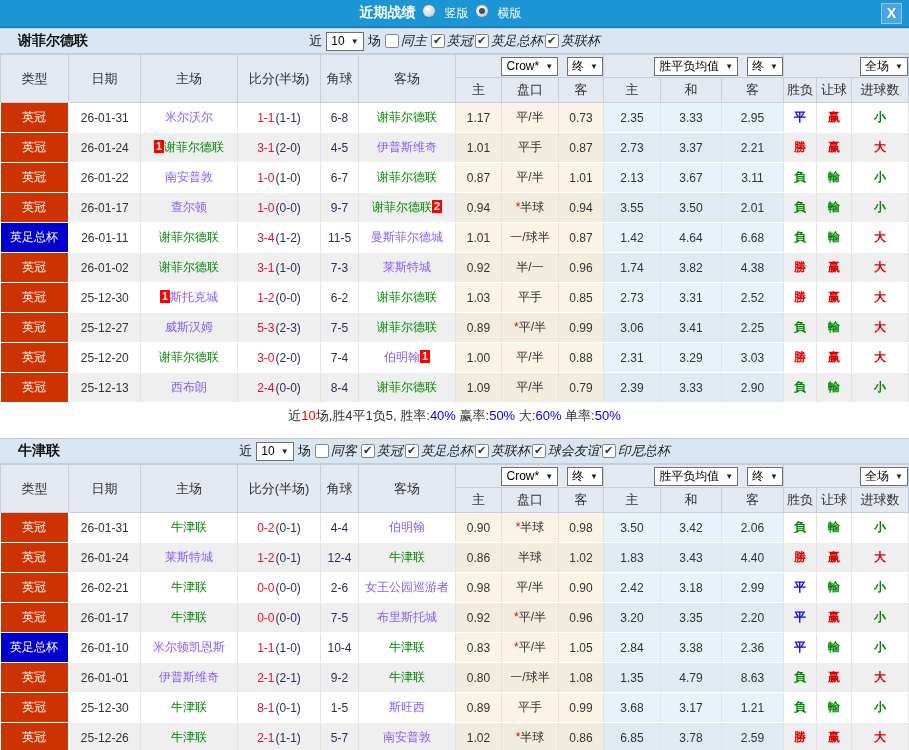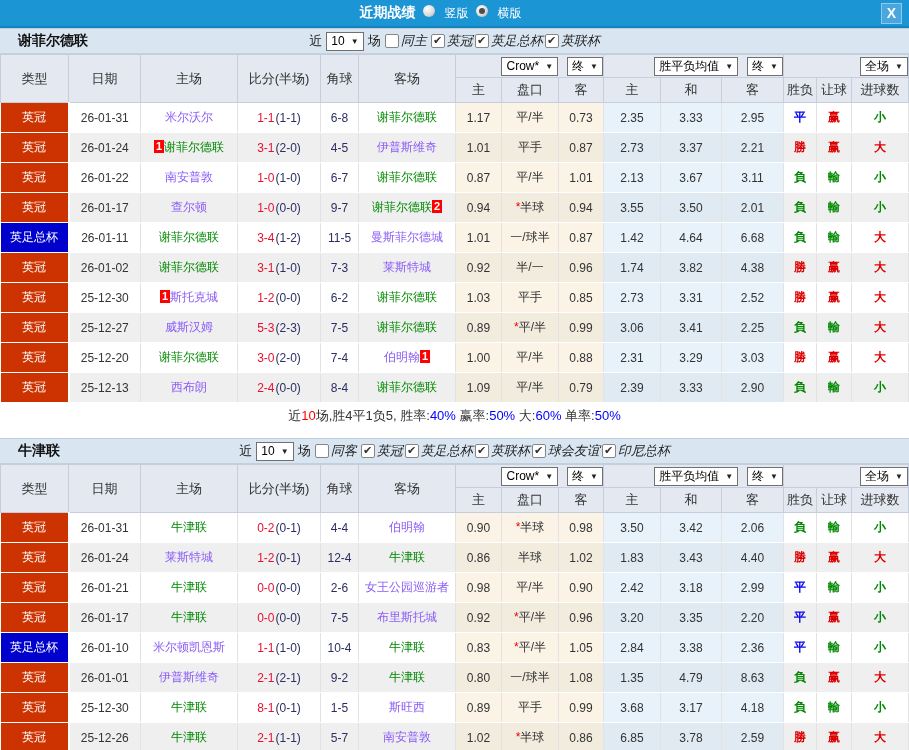--- a/index.html
+++ b/index.html
@@ -489,21 +489,21 @@
     <td class="odds o-away">1.02</td>
     <td class="avgc a-home">1.83</td>
     <td class="avgc a-draw">3.43</td>
     <td class="avgc a-away">4.40</td>
     <td class="wdl c-red">勝</td>
     <td class="let c-red">赢</td>
     <td class="goal c-red">大</td>
   </tr>
       <tr>
     <td class="type" style="background: rgb(204, 51, 0);">英冠</td>
-    <td class="date">26-01-21</td>
+    <td class="date">26-02-21</td>
     <td class="home"><span class="name green">牛津联</span></td>
     <td class="score"><span class="full">0-0</span><span class="half">(0-0)</span></td>
     <td class="corner">2-6</td>
     <td class="away"><span class="name">女王公园巡游者</span></td>
     <td class="odds o-home">0.98</td>
     <td class="odds handicap"><span class="htxt">平/半</span></td>
     <td class="odds o-away">0.90</td>
     <td class="avgc a-home">2.42</td>
     <td class="avgc a-draw">3.18</td>
     <td class="avgc a-away">2.99</td>
@@ -567,21 +567,21 @@
     <td class="date">25-12-30</td>
     <td class="home"><span class="name green">牛津联</span></td>
     <td class="score"><span class="full">8-1</span><span class="half">(0-1)</span></td>
     <td class="corner">1-5</td>
     <td class="away"><span class="name">斯旺西</span></td>
     <td class="odds o-home">0.89</td>
     <td class="odds handicap"><span class="htxt">平手</span></td>
     <td class="odds o-away">0.99</td>
     <td class="avgc a-home">3.68</td>
     <td class="avgc a-draw">3.17</td>
-    <td class="avgc a-away">4.18</td>
+    <td class="avgc a-away">1.21</td>
     <td class="wdl c-green">負</td>
     <td class="let c-green">輸</td>
     <td class="goal c-green">小</td>
   </tr>
       <tr>
     <td class="type" style="background: rgb(204, 51, 0);">英冠</td>
     <td class="date">25-12-26</td>
     <td class="home"><span class="name green">牛津联</span></td>
     <td class="score"><span class="full">2-1</span><span class="half">(1-1)</span></td>
     <td class="corner">5-7</td>

